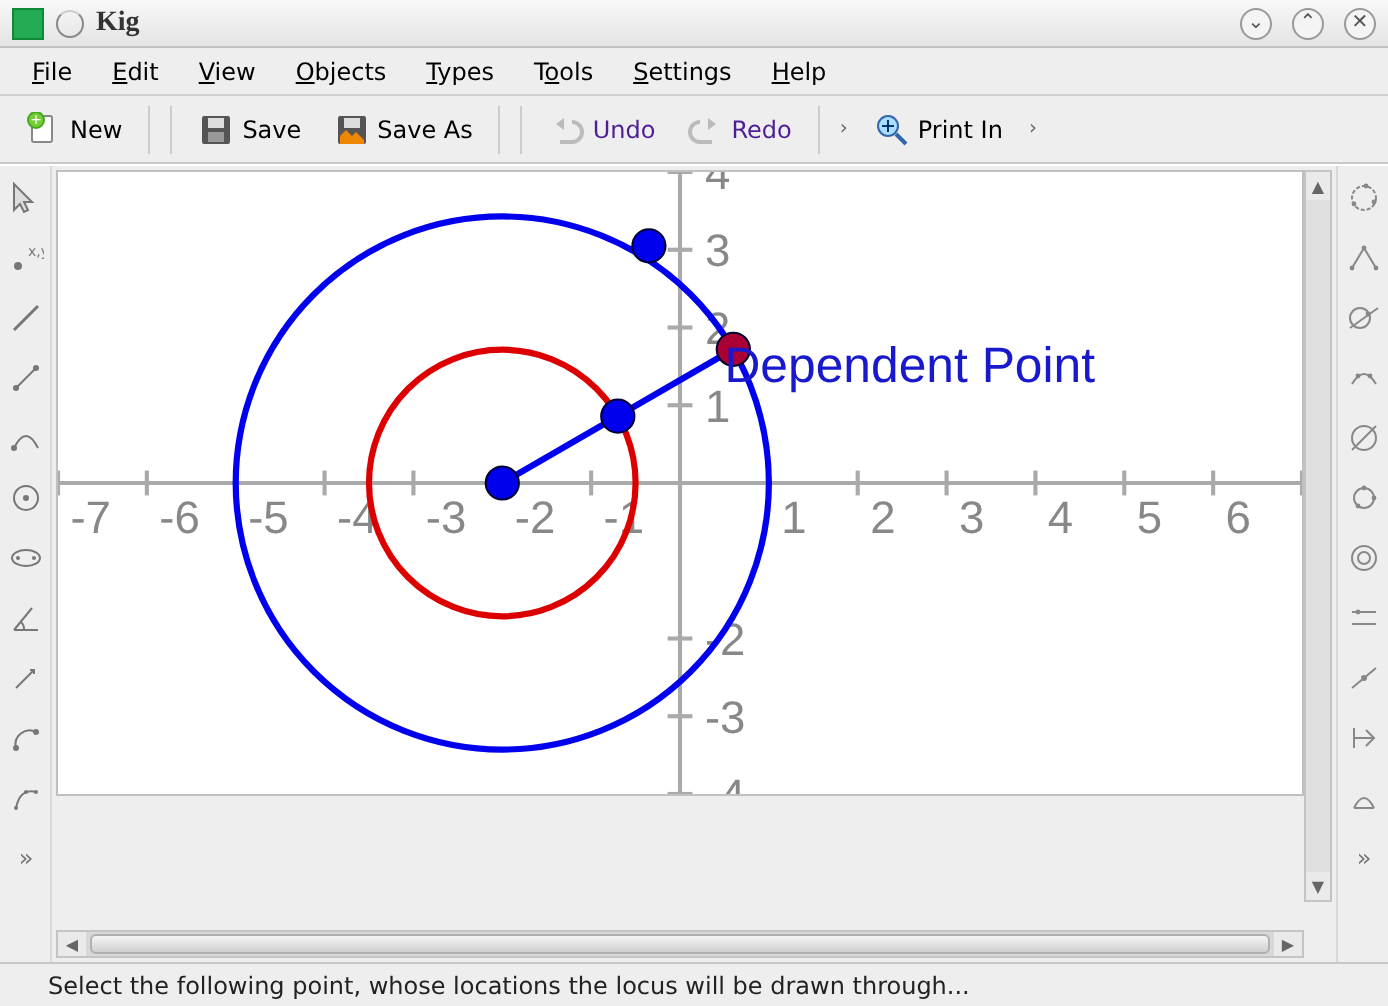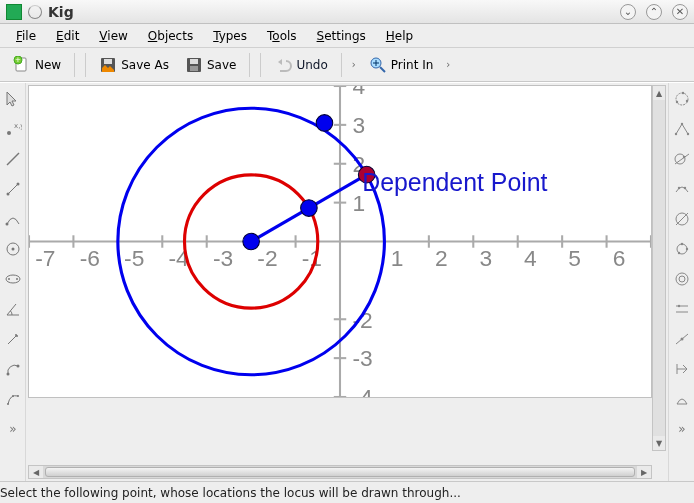--- a/index.html
+++ b/index.html
@@ -34,20 +34,21 @@
     border: 1.5px solid #888;
     border-radius: 50%;
     border-top-color: #ccc;
     display: inline-block;
   }
   .titlebar .title {
     font-weight: bold;
     font-size: 14px;
     flex: 0 0 auto;
     color: #333;
+    font-family: Liberation Serif, serif;
   }
   .titlebar .spacer { flex: 1; }
   .titlebar .winbtn {
     width: 16px; height: 16px;
     border: 1px solid #999;
     border-radius: 8px;
     background: #f4f4f4;
     margin-left: 4px;
     display: flex; align-items:center; justify-content:center;
     font-size: 10px; color:#555;
@@ -77,21 +78,21 @@
     gap: 2px;
   }
   .tb-btn {
     display: flex; align-items:center;
     padding: 3px 6px;
     gap: 4px;
     border: 1px solid transparent;
     border-radius: 3px;
     cursor: default;
   }
-  .tb-btn.disabled { color:#0f172a; }
+  .tb-btn.disabled { color:#4c1d95; }
   .tb-sep { width:1px; height:24px; background:#ccc; margin:0 4px; }
   .tb-icon { width:18px; height:18px; display:inline-block; }
   .tb-chevron { font-size:10px; color:#666; padding:0 4px; cursor:default; }
   .workarea {
     flex:1;
     display:flex;
     background:#eeeeee;
     overflow:hidden;
     border-top:1px solid #fff;
   }
@@ -150,21 +151,21 @@
   .hscroll .arrow { width:14px; height:100%; }
   .hscroll .track { flex:1; background:#d8d8d8; position:relative; }
   .hscroll .thumb { position:absolute; left:2px; right:2px; top:1px; bottom:1px; background:linear-gradient(#f4f4f4,#d0d0d0); border:1px solid #b0b0b0; border-radius:3px; }
   .canvas-holder { position:relative; flex:1; margin:2px 16px 16px 2px; }
   .statusbar {
     height:22px;
     background:#eeeeee;
     border-top:1px solid #c8c8c8;
     display:flex;
     align-items:center;
-    padding:0 0;
+    padding:0 24px;
     font-size:12px;
     color:#222;
   }
   .axis-label { font:11px sans-serif; fill:#888; }
   .data-label { font:12px sans-serif; fill:#1818cc; }
 </style>
 </head>
 <body>
 
 <div class="titlebar">
@@ -205,45 +206,54 @@
     </span>
     <span>New</span>
   </div>
   <span class="tb-sep"></span>
   <span class="tb-sep"></span>
   <div class="tb-btn">
     <span class="tb-icon">
       <svg viewBox="0 0 18 18">
           <rect x="2" y="2" width="14" height="14" fill="#555" rx="1"></rect>
           <rect x="5" y="3" width="8" height="5" fill="#ddd"></rect>
-          <path d="M3 12l3-3 3 3 2-2 4 4v2H3z" fill="#e80"></path>
-        </svg>
-    </span>
-    <span>Save As</span>
+          <rect x="5" y="10" width="8" height="5" fill="#999"></rect>
+        </svg>
+    </span>
+    <span>Save</span>
   </div>
   <div class="tb-btn">
     <span class="tb-icon">
       <svg viewBox="0 0 18 18">
           <rect x="2" y="2" width="14" height="14" fill="#555" rx="1"></rect>
           <rect x="5" y="3" width="8" height="5" fill="#ddd"></rect>
-          <rect x="5" y="10" width="8" height="5" fill="#999"></rect>
-        </svg>
-    </span>
-    <span>Save</span>
+          <path d="M3 12l3-3 3 3 2-2 4 4v2H3z" fill="#e80"></path>
+        </svg>
+    </span>
+    <span>Save As</span>
   </div>
   <span class="tb-sep"></span>
   <span class="tb-sep"></span>
   <div class="tb-btn disabled">
     <span class="tb-icon">
       <svg viewBox="0 0 18 18">
           <path d="M12 5a5 5 0 0 1 0 10H6" fill="none" stroke="#bbb" stroke-width="2"></path>
           <path d="M8 3L4 6l4 3z" fill="#bbb"></path>
         </svg>
     </span>
     <span>Undo</span>
+  </div>
+  <div class="tb-btn disabled">
+    <span class="tb-icon">
+      <svg viewBox="0 0 18 18">
+          <path d="M6 5a5 5 0 0 0 0 10h6" fill="none" stroke="#bbb" stroke-width="2"></path>
+          <path d="M10 3l4 3-4 3z" fill="#bbb"></path>
+        </svg>
+    </span>
+    <span>Redo</span>
   </div>
   <span class="tb-sep"></span>
   <span class="tb-chevron">›</span>
   <div class="tb-btn">
     <span class="tb-icon">
       <svg viewBox="0 0 18 18">
           <circle cx="7" cy="7" r="5" fill="#adf" stroke="#36a"></circle>
           <line x1="11" y1="11" x2="16" y2="16" stroke="#36a" stroke-width="2"></line>
           <line x1="7" y1="4" x2="7" y2="10" stroke="#036"></line>
           <line x1="4" y1="7" x2="10" y2="7" stroke="#036"></line>

